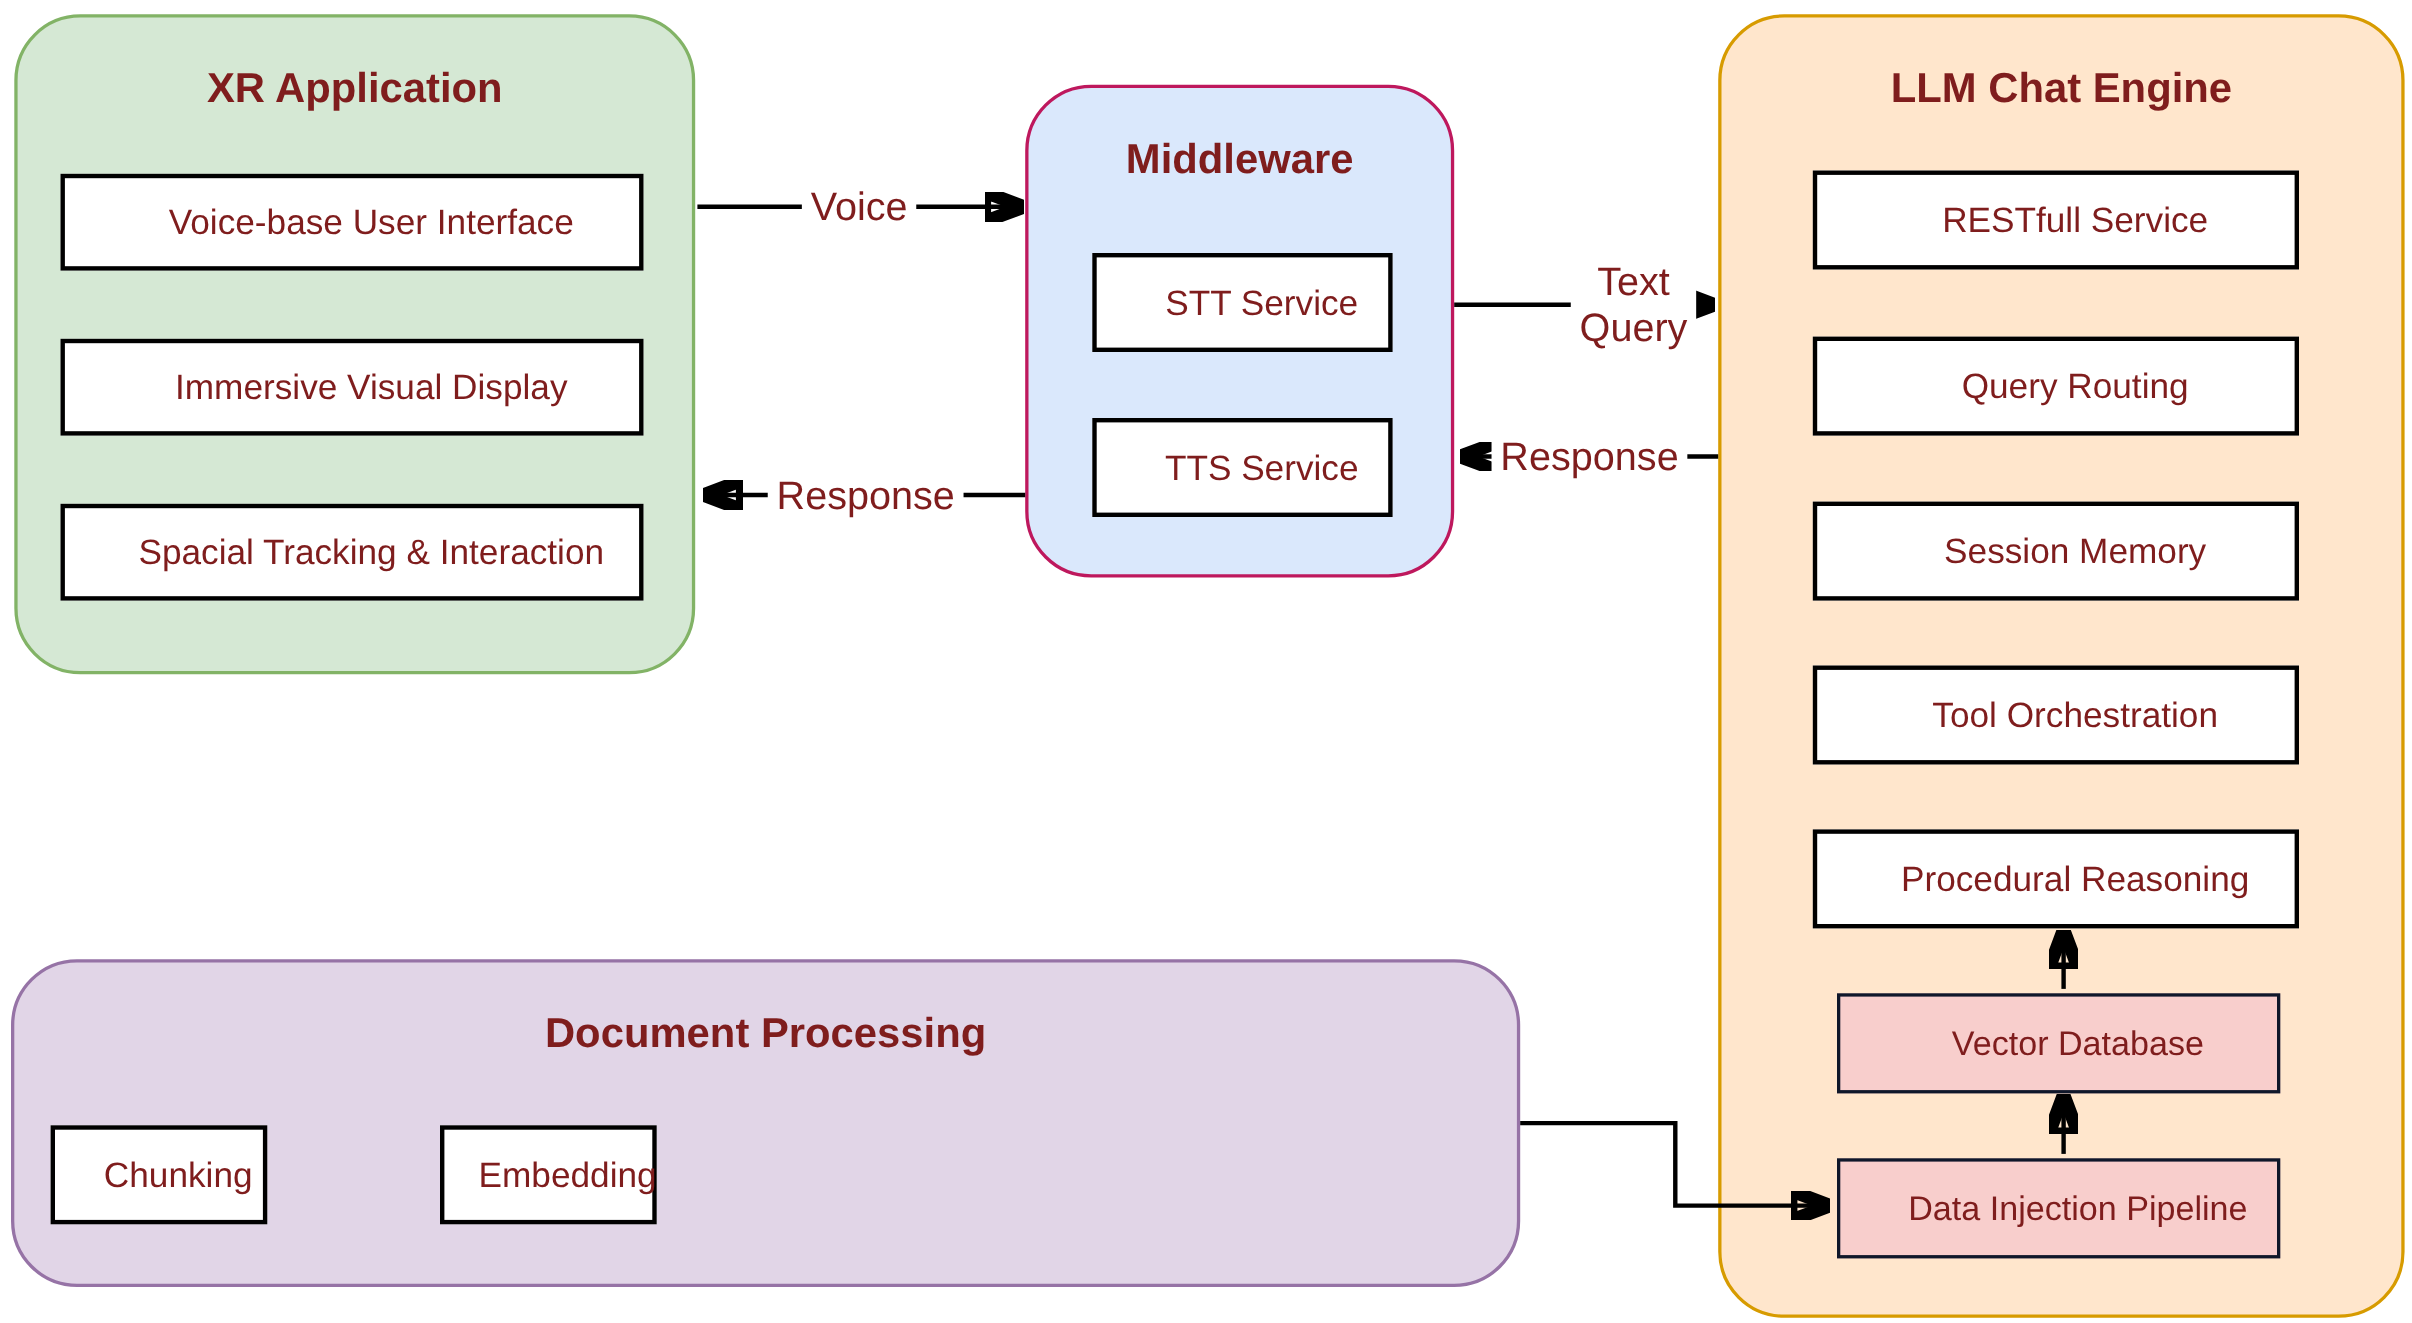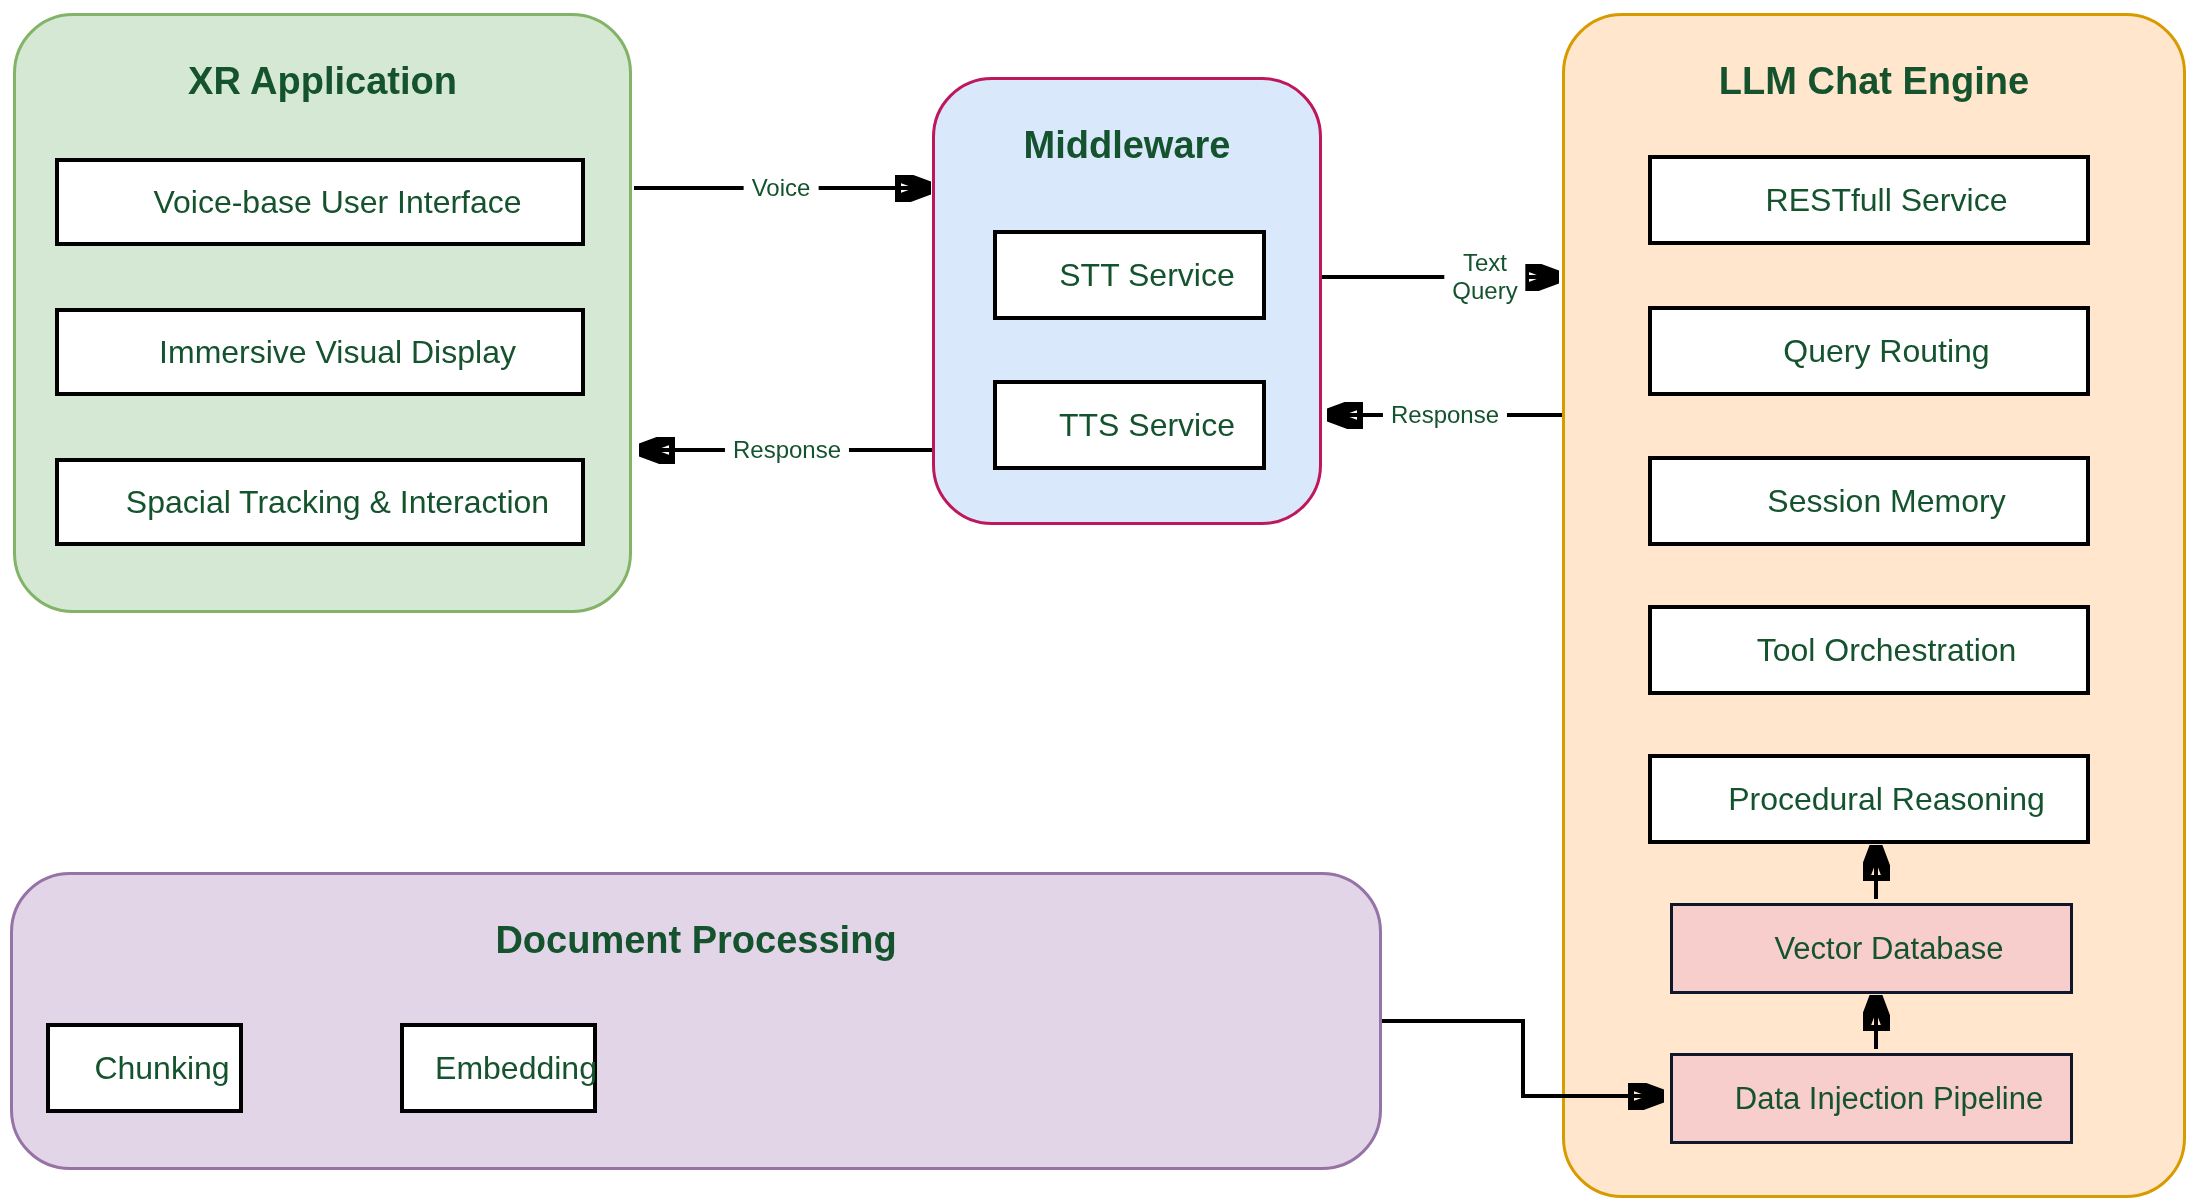--- a/index.html
+++ b/index.html
@@ -1,21 +1,21 @@
 <!DOCTYPE html>
 <html><head>
 <meta charset="utf-8">
 <style>
   html,body{margin:0;padding:0;background:#ffffff;}
   #canvas{
     position:relative;
     width:2193px;height:1203px;
     background:#ffffff;
     font-family:"Liberation Sans", sans-serif;
-    color:#14532d;
+    color:#7f1d1d;
     overflow:hidden;
   }
   .container{
     position:absolute;
     border-radius:60px;
     box-sizing:border-box;
   }
   .container .title{
     position:absolute;
     left:0;right:0;top:44px;
@@ -54,21 +54,21 @@
   }
   #edges path{
     stroke:#000000;
     stroke-width:4;
     fill:none;
   }
   .edge-chip{
     position:absolute;
     transform:translate(-50%,-50%);
     background:#ffffff;
-    font-size:24px;
+    font-size:36px;
     line-height:1.15;
     padding:0 8px;
     text-align:center;
     white-space:nowrap;
   }
 </style>
 </head>
 <body>
 
 <div id="canvas">

